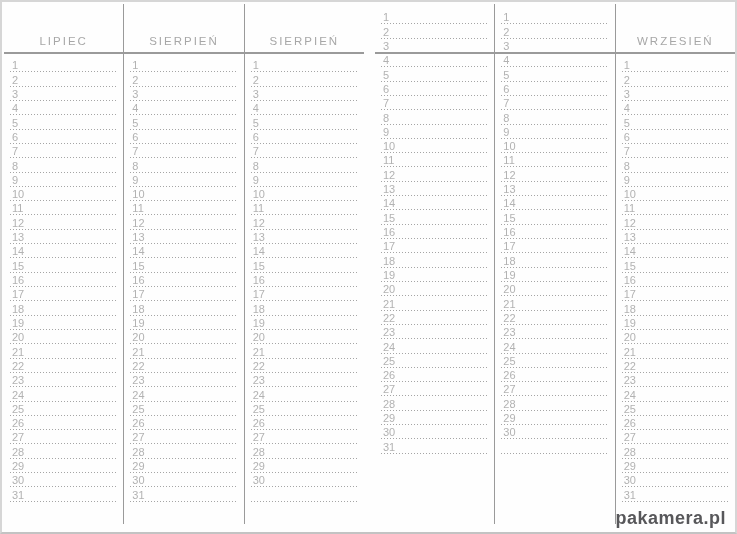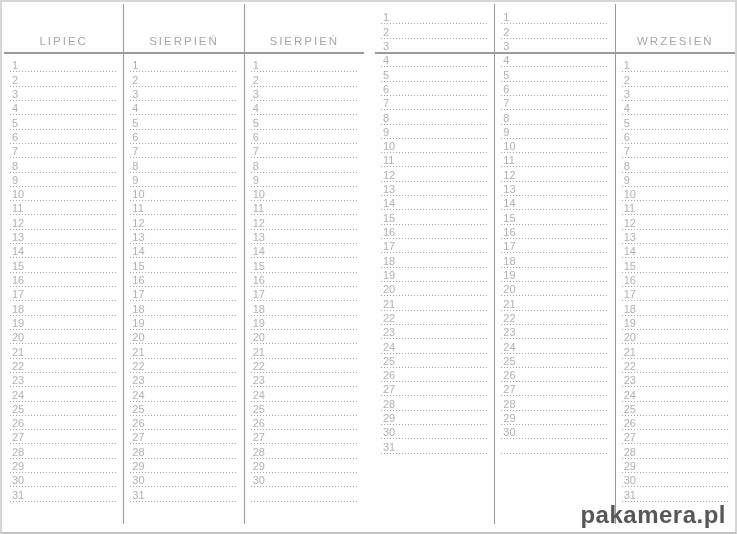--- a/index.html
+++ b/index.html
@@ -75,21 +75,21 @@
   .day {
     position: absolute;
     left: 2px; bottom: 1px;
     font-size: 11px;
     line-height: 1;
     color: var(--day-number, #b2b2b2);
   }
   .watermark {
     position: absolute;
     right: 9px; bottom: 3px;
-    font-size: 24px;
+    font-size: 18px;
     font-weight: bold;
     letter-spacing: 0.5px;
     color: var(--watermark, #57575a);
     z-index: 5;
   }
 </style>
 </head>
 <body>
 
 <div class="sheet">

